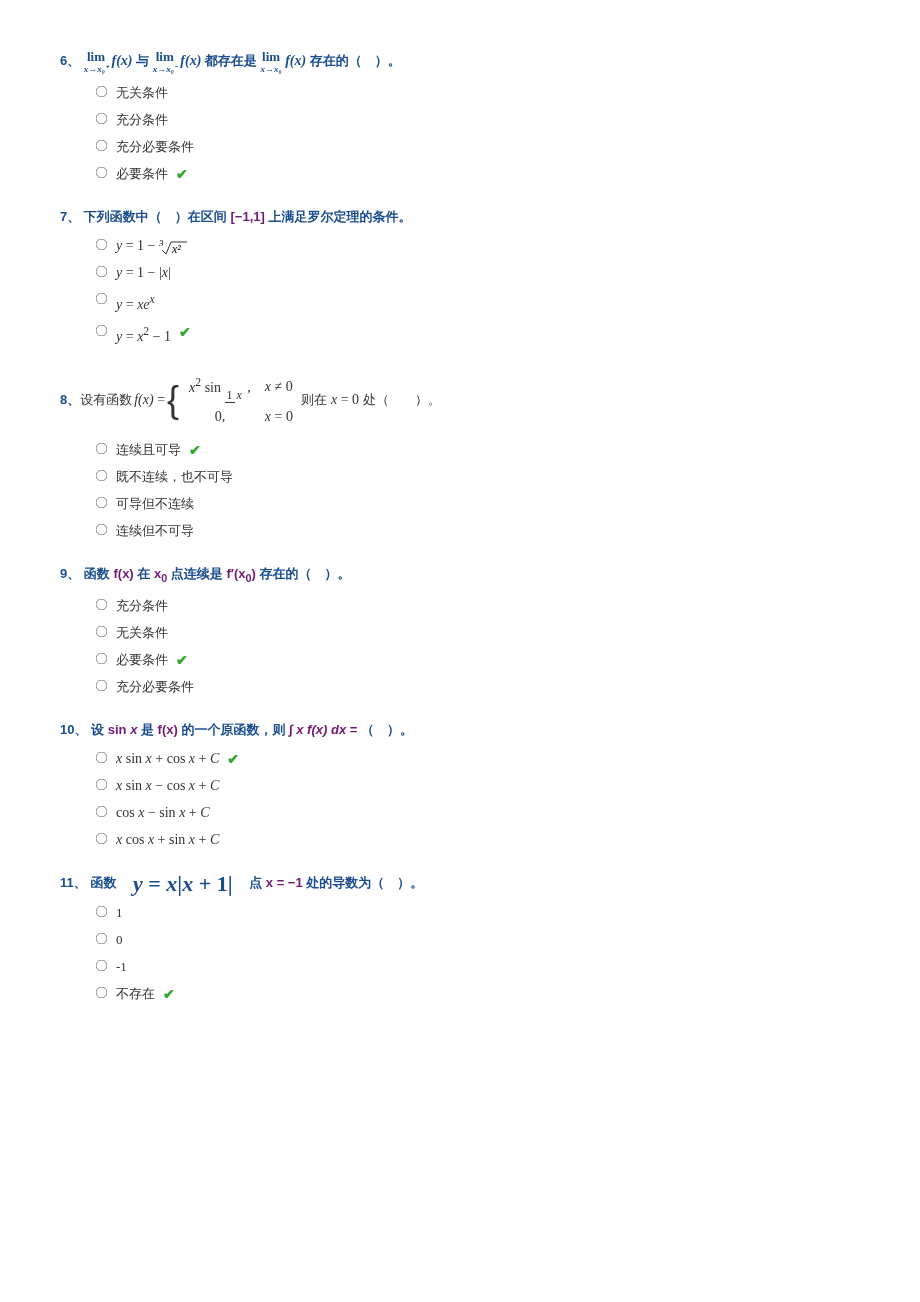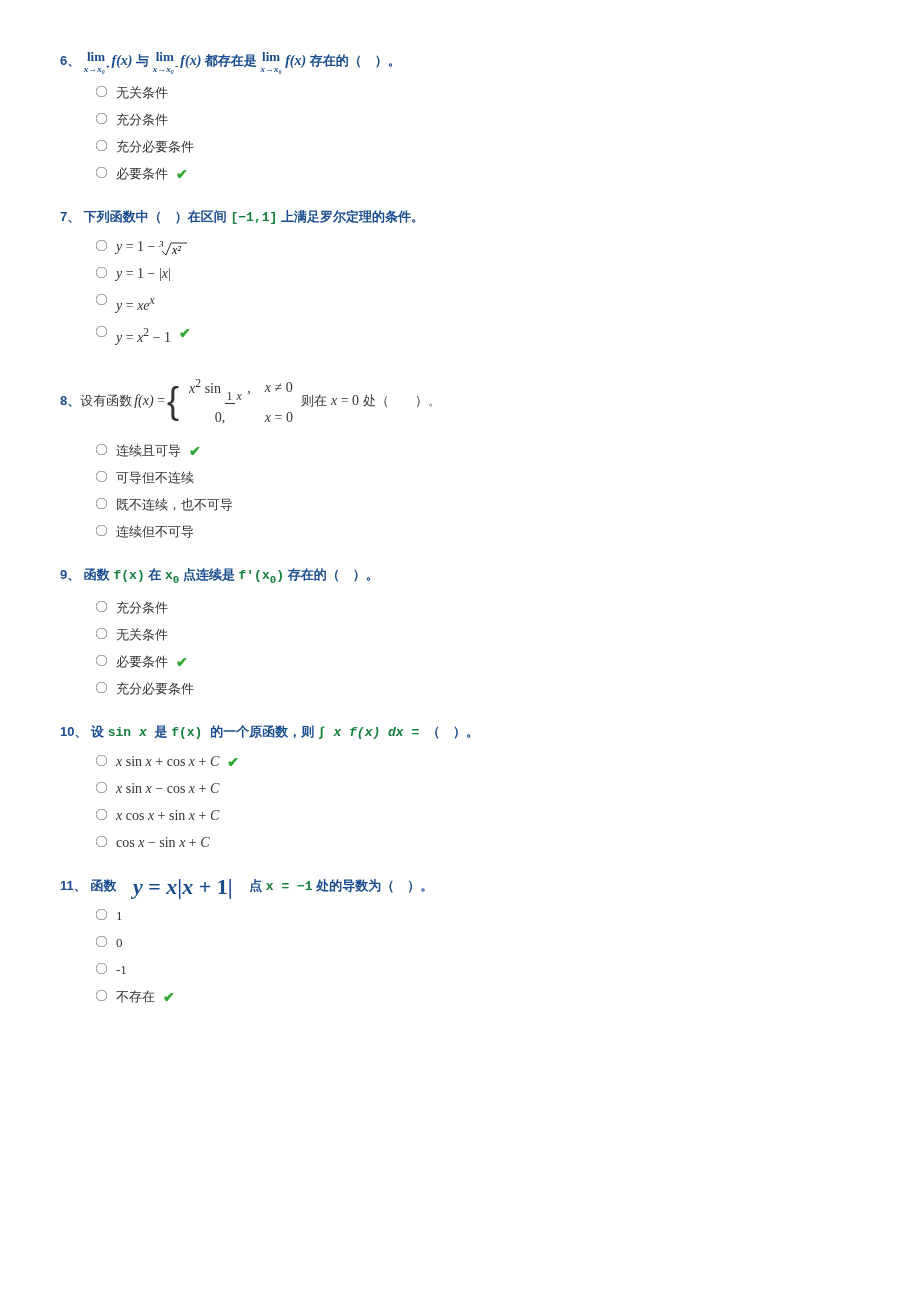--- a/index.html
+++ b/index.html
@@ -107,22 +107,22 @@
     white-space: nowrap;
   }
   svg.radical {
     vertical-align: middle;
   }
   .blue {
     color: #1a4d8f;
     font-weight: bold;
   }
   .inline-math {
-    color: #15803d;
-    font-family: Liberation Mono, monospace;
+    color: #701a75;
+    font-family: Liberation Sans, sans-serif;
   }
   .serif-big {
     font-family: "Times New Roman", serif;
     font-size: 22px;
     font-style: italic;
     vertical-align: middle;
   }
 </style>
 </head>
 <body>
@@ -226,25 +226,25 @@
     <span style="color:#333;font-weight:normal;">处（　　）。</span>
   </div>
   <div class="opts">
     <div class="opt">
         <input type="radio" style="">
         <span class="opt-label">连续且可导</span>
         <span class="check">✔</span>
       </div>
     <div class="opt">
         <input type="radio" style="">
+        <span class="opt-label">既不连续，也不可导</span>
+      </div>
+    <div class="opt">
+        <input type="radio" style="">
         <span class="opt-label">可导但不连续</span>
-      </div>
-    <div class="opt">
-        <input type="radio" style="">
-        <span class="opt-label">既不连续，也不可导</span>
       </div>
     <div class="opt">
         <input type="radio" style="">
         <span class="opt-label">连续但不可导</span>
       </div>
   </div>
 </div>
 
 <div class="question">
   <div class="q-header">
@@ -294,25 +294,25 @@
         <input type="radio" style="">
         <span class="opt-label math">x <span class="up">sin</span> x <span class="up">+ cos</span> x <span class="up">+</span> C</span>
         <span class="check">✔</span>
       </div>
     <div class="opt">
         <input type="radio" style="">
         <span class="opt-label math">x <span class="up">sin</span> x <span class="up">− cos</span> x <span class="up">+</span> C</span>
       </div>
     <div class="opt">
         <input type="radio" style="">
+        <span class="opt-label math"><span class="up">cos</span> x <span class="up">− sin</span> x <span class="up">+</span> C</span>
+      </div>
+    <div class="opt">
+        <input type="radio" style="">
         <span class="opt-label math">x <span class="up">cos</span> x <span class="up">+ sin</span> x <span class="up">+</span> C</span>
-      </div>
-    <div class="opt">
-        <input type="radio" style="">
-        <span class="opt-label math"><span class="up">cos</span> x <span class="up">− sin</span> x <span class="up">+</span> C</span>
       </div>
   </div>
 </div>
 
 <div class="question">
   <div class="q-header">
     <span class="q-num">11、</span>
     <span class="blue">函数　</span>
     <span class="serif-big">y <span style="font-style:normal">=</span> x<span style="font-style:normal">|</span>x <span style="font-style:normal">+ 1|</span></span>
     <span class="blue">　点</span>

